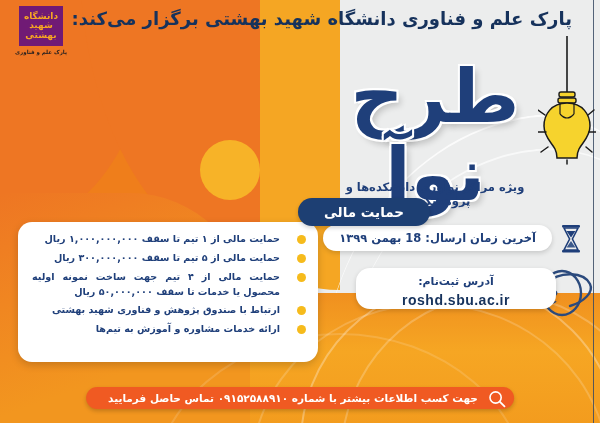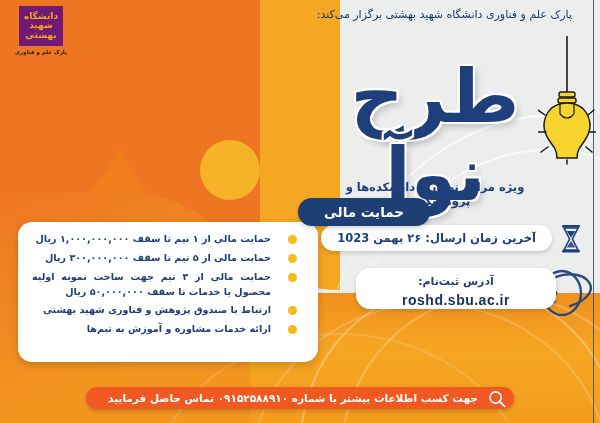--- a/index.html
+++ b/index.html
@@ -96,21 +96,21 @@
     transform:rotate(-5deg);
   }
   .right-edge-line{
     position:absolute; right:6px; top:0; bottom:0;
     width:1px; background:#3a4a63; opacity:.85;
   }
 
   
   .header-text{
     position:absolute; right:28px; top:8px;
-    font-size:11px; color:#16325c; font-weight:normal;
+    font-size:18px; color:#16325c; font-weight:bold;
     letter-spacing:0;
     white-space:nowrap;
   }
 
   
   .logo{
     position:absolute; left:10px; top:6px;
     width:62px; text-align:center; z-index:6;
   }
   .logo-mark{
@@ -160,21 +160,21 @@
     z-index:7;
     box-shadow:0 2px 4px rgba(0,0,0,.18);
   }
   .support-card{
     position:absolute; left:18px; top:222px;
     width:300px; height:140px;
     background:#fff;
     border-radius:14px;
     box-shadow:0 3px 8px rgba(0,0,0,.18);
     z-index:6;
-    padding:10px 43px 10px 14px;
+    padding:10px 34px 10px 14px;
   }
   .support-list{ list-style:none; }
   .support-list li{
     position:relative;
     font-size:9.6px; color:#1f3f7a; font-weight:bold;
     line-height:1.55;
     text-align:justify;
     margin-bottom:4px;
     padding-right:4px;
   }
@@ -318,21 +318,21 @@
 
   <div class="hourglass">
     <svg width="26" height="30" viewBox="0 0 26 30">
       <rect x="4" y="1" width="18" height="2.6" rx="1" fill="#1f3f7a"></rect>
       <rect x="4" y="26" width="18" height="2.6" rx="1" fill="#1f3f7a"></rect>
       <path d="M6 4 L20 4 L14.4 15 L20 26 L6 26 L11.6 15 Z" fill="none" stroke="#1f3f7a" stroke-width="1.6"></path>
       <path d="M8.5 7 L17.5 7 L13 13.6 Z" fill="#1f3f7a"></path>
       <path d="M13 17 L17.5 23.6 L8.5 23.6 Z" fill="#1f3f7a" opacity=".85"></path>
     </svg>
   </div>
-  <div class="deadline-box">آخرین زمان ارسال: ۲۶ بهمن 1023</div>
+  <div class="deadline-box">آخرین زمان ارسال: 18 بهمن ۱۳۹۹</div>
 
   <div class="ie-icon">
     <svg width="56" height="62" viewBox="0 0 56 62">
       <ellipse cx="22" cy="31" rx="19" ry="22" fill="none" stroke="#2b4a7d" stroke-width="2.4"></ellipse>
       <path d="M6 22 C 20 8, 44 10, 50 22 C 54 30, 44 40, 30 44" fill="none" stroke="#2b4a7d" stroke-width="2.4" stroke-linecap="round"></path>
       <text x="18" y="42" font-family="Liberation Serif, serif" font-size="30" font-style="italic" font-weight="bold" fill="#2b4a7d">e</text>
     </svg>
   </div>
 
   <div class="signup-box">

